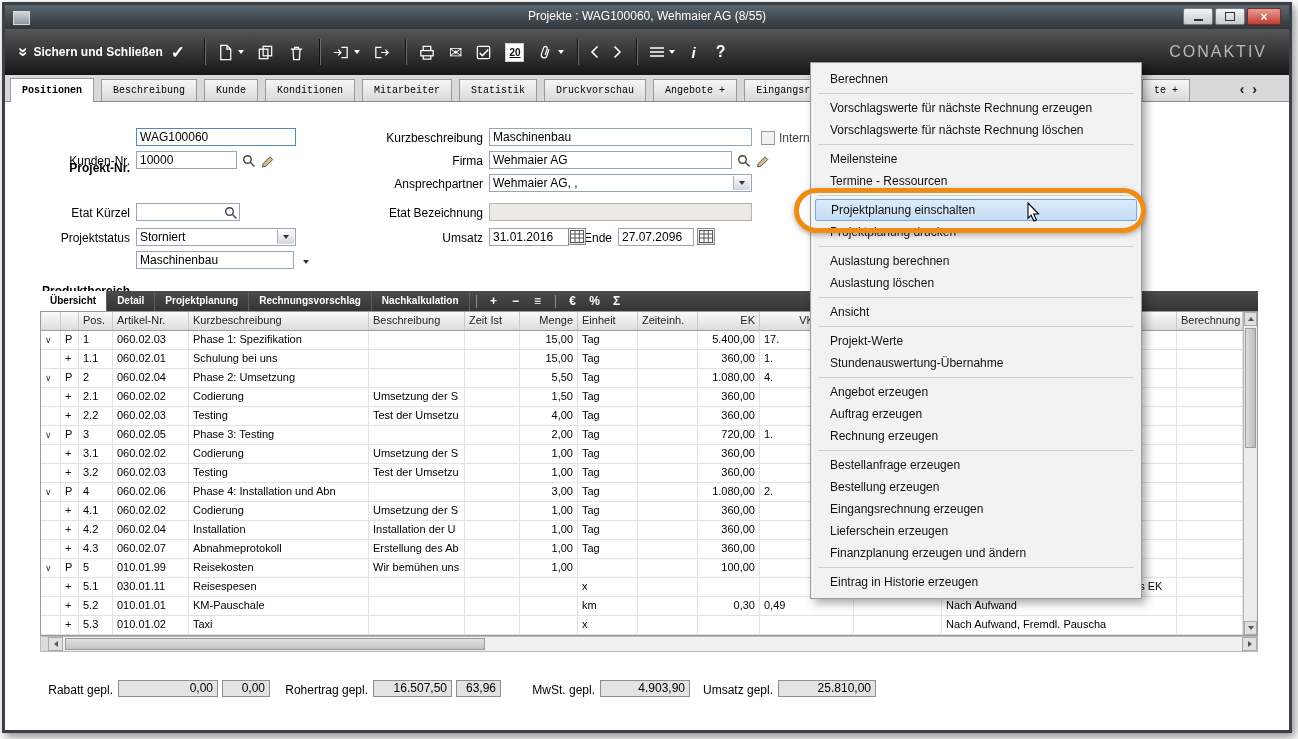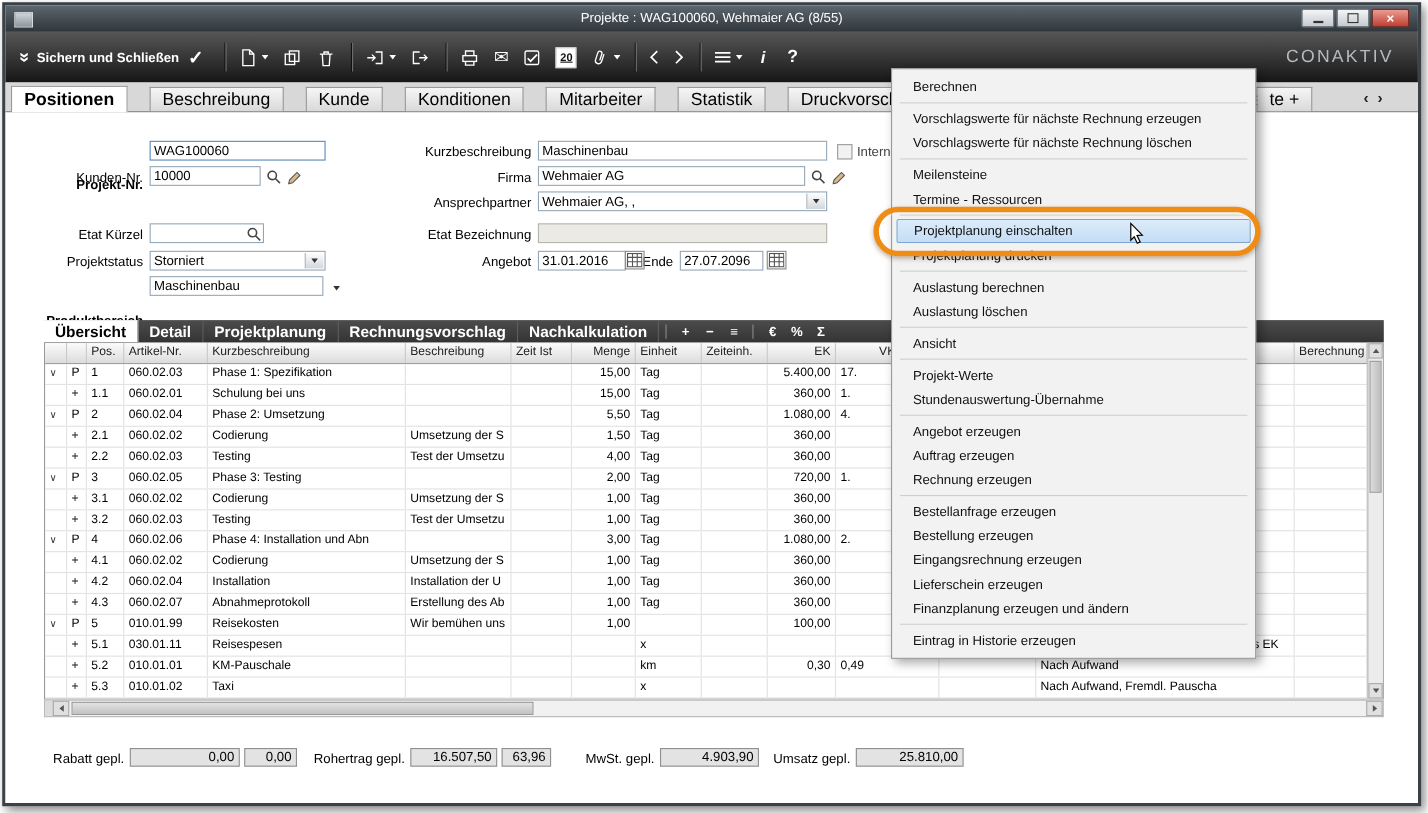--- a/index.html
+++ b/index.html
@@ -22,41 +22,41 @@
   .savelabel{color:#fff;font-size:12px;font-weight:bold;margin:0 8px 0 7px;}
   .bigcheck{color:#fff;font-size:17px;font-weight:bold;margin-right:6px;}
   .tcaret{width:0;height:0;border-left:3.5px solid transparent;border-right:3.5px solid transparent;border-top:4.5px solid #fff;margin-left:3px;}
   .tchar{color:#fff;font-size:16px;}
   .cal20{width:17px;height:17px;background:#fff;border:1px solid #cfcfcf;color:#111;font-size:10px;font-weight:bold;display:flex;align-items:center;justify-content:center;text-decoration:underline;}
   .infch{color:#fff;font-size:15px;font-weight:bold;font-style:italic;padding:0 4px;}
   .qch{color:#fff;font-size:16px;font-weight:bold;padding:0 4px;}
   .logo{margin-left:auto;margin-right:10px;color:#b6bbbf;font-size:16px;letter-spacing:2px;text-transform:uppercase;}
   
   .tabbar{position:absolute;left:5px;top:75px;width:1284px;height:27px;background:#d8d8d8;border-bottom:1px solid #8a8a8a;box-sizing:border-box;display:flex;align-items:flex-end;padding-left:5px;z-index:2;}
-  .tab{height:21px;line-height:21px;padding:0 11px;font-size:16px;background:linear-gradient(#f6f6f6,#d9d9d9);border:1px solid #9a9a9a;border-bottom:none;margin-right:20px;white-space:nowrap;color:#000;}
+  .tab{height:21px;line-height:21px;padding:0 11px;font-size:10px;background:linear-gradient(#f6f6f6,#d9d9d9);border:1px solid #9a9a9a;border-bottom:none;margin-right:7px;white-space:nowrap;color:#000;font-family:Liberation Mono, monospace;}
   .tab.active{background:#fff;font-weight:bold;height:23px;line-height:23px;margin-bottom:-1px;position:relative;z-index:3;}
   .tab.frag{position:absolute;left:1137px;bottom:0;}
   .tabnav{position:absolute;right:32px;bottom:4px;display:flex;gap:8px;z-index:3;}
   .tabnav span{font-size:14px;font-weight:bold;color:#222;line-height:16px;}
   .content{position:absolute;left:5px;top:102px;width:1284px;height:628px;background:#fff;z-index:1;}
   
   .flabel{position:absolute;height:18px;line-height:18px;font-size:12px;text-align:right;color:#000;white-space:nowrap;z-index:2;}
   .flabel.lft{text-align:left;}
   .b{font-weight:bold;margin-top:30px;}
   .fld{position:absolute;height:18px;box-sizing:border-box;background:#fff;border:1px solid #94a7b7;font-size:12px;line-height:16px;padding:0 3px;overflow:hidden;white-space:nowrap;z-index:2;}
   .fld.dis{background:#eceae5;border-color:#b6b6b0;}
   .fld.combo{padding-right:18px;}
   .cbtn{position:absolute;right:1px;top:1px;bottom:1px;width:16px;background:linear-gradient(#fdfdfd,#d3d7db);border-left:1px solid #a9b4bd;display:flex;align-items:center;justify-content:center;}
   .dcaret{width:0;height:0;border-left:3.5px solid transparent;border-right:3.5px solid transparent;border-top:4.5px solid #333;}
   .fibtn{position:absolute;width:17px;height:17px;display:flex;align-items:center;justify-content:center;z-index:3;}
   .calbtn{position:absolute;width:18px;height:17px;box-sizing:border-box;border:1px solid #8a8a8a;background:linear-gradient(#fff,#ddd);display:flex;align-items:center;justify-content:center;z-index:3;}
   .chk{position:absolute;left:761px;top:131px;width:12px;height:12px;border:1px solid #9a9a9a;background:#f2f2f2;z-index:2;}
   
   .subtabs{position:absolute;left:40px;top:291px;width:1218px;height:20px;background:linear-gradient(#4c4c4c,#343434);display:flex;align-items:center;box-sizing:border-box;z-index:2;}
-  .stab{padding:0 10px;line-height:20px;height:20px;color:#fff;font-weight:bold;font-size:14px;border-right:1px solid #5e5e5e;white-space:nowrap;}
+  .stab{padding:0 10px;line-height:20px;height:20px;color:#fff;font-weight:bold;font-size:10px;border-right:1px solid #5e5e5e;white-space:nowrap;}
   .stab.active{background:#fff;color:#000;}
   .stool{width:22px;text-align:center;color:#fff;font-weight:bold;font-size:12px;line-height:20px;}
   .ssep{width:1px;height:13px;background:#8a8a8a;margin:0 6px;}
   
   .gridwrap{position:absolute;left:40px;top:311px;width:1218px;height:325px;box-sizing:border-box;border:1px solid #999;background:#fff;z-index:2;}
   .ghead{display:flex;width:1202px;height:19px;box-sizing:border-box;background:linear-gradient(#fbfbfb,#dcdcdc);border-bottom:1px solid #9f9f9f;}
   .hc,.cell{flex:0 0 auto;box-sizing:border-box;border-right:1px solid #c9c9c9;padding:2px 4px;font-size:11px;color:#222;overflow:hidden;white-space:nowrap;line-height:13px;}
   .cell{border-right:1px solid #e2e2e2;color:#000;}
   .rows{width:1202px;}
   .row{display:flex;height:19px;box-sizing:border-box;border-bottom:1px solid #e2e2e2;}
@@ -282,21 +282,21 @@
   <div class="flabel" style="left:300px;width:183px;top:204px">Etat Bezeichnung</div>
   <div class="fld dis" style="left:489px;top:203px;width:263px"></div>
 
   <div class="flabel" style="left:8px;width:122px;top:229px">Projektstatus</div>
   <div class="fld combo" style="left:136px;top:228px;width:160px">
     <span>Storniert</span>
     <span class="cbtn">
         <span class="dcaret"></span>
       </span>
   </div>
-  <div class="flabel" style="left:380px;width:103px;top:229px">Angebot</div>
+  <div class="flabel" style="left:380px;width:103px;top:229px">Umsatz</div>
   <div class="fld" style="left:489px;top:228px;width:80px">31.01.2016</div>
   <div class="calbtn" style="left:568px;top:228px">
     <svg width="14" height="13" viewBox="0 0 14 13">
         <rect x="0.5" y="0.5" width="13" height="12" fill="#fff" stroke="#555"></rect>
         <path d="M0.5 4h13 M0.5 8h13 M5 0.5v12 M9.3 0.5v12" stroke="#555" stroke-width="1"></path>
       </svg>
   </div>
   <div class="flabel" style="left:572px;width:40px;top:229px">Ende</div>
   <div class="fld" style="left:618px;top:228px;width:76px">27.07.2096</div>
   <div class="calbtn" style="left:697px;top:228px">

